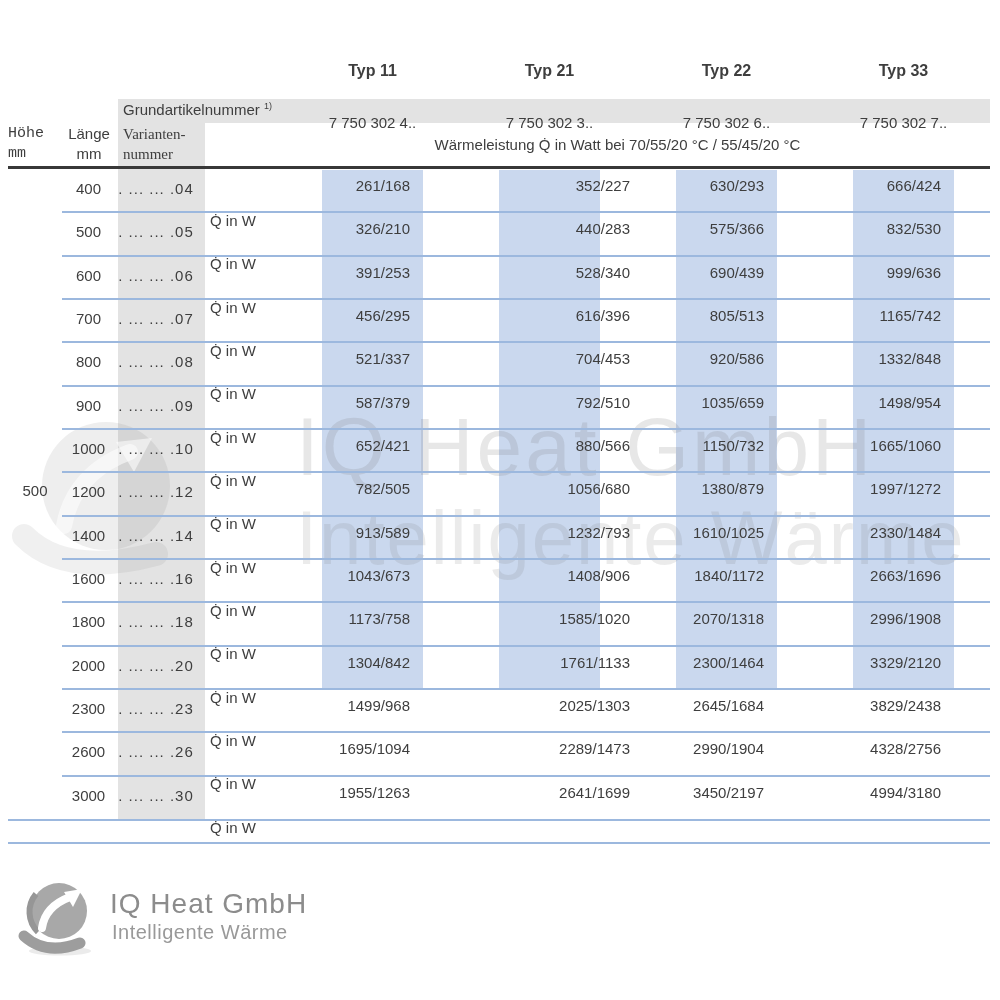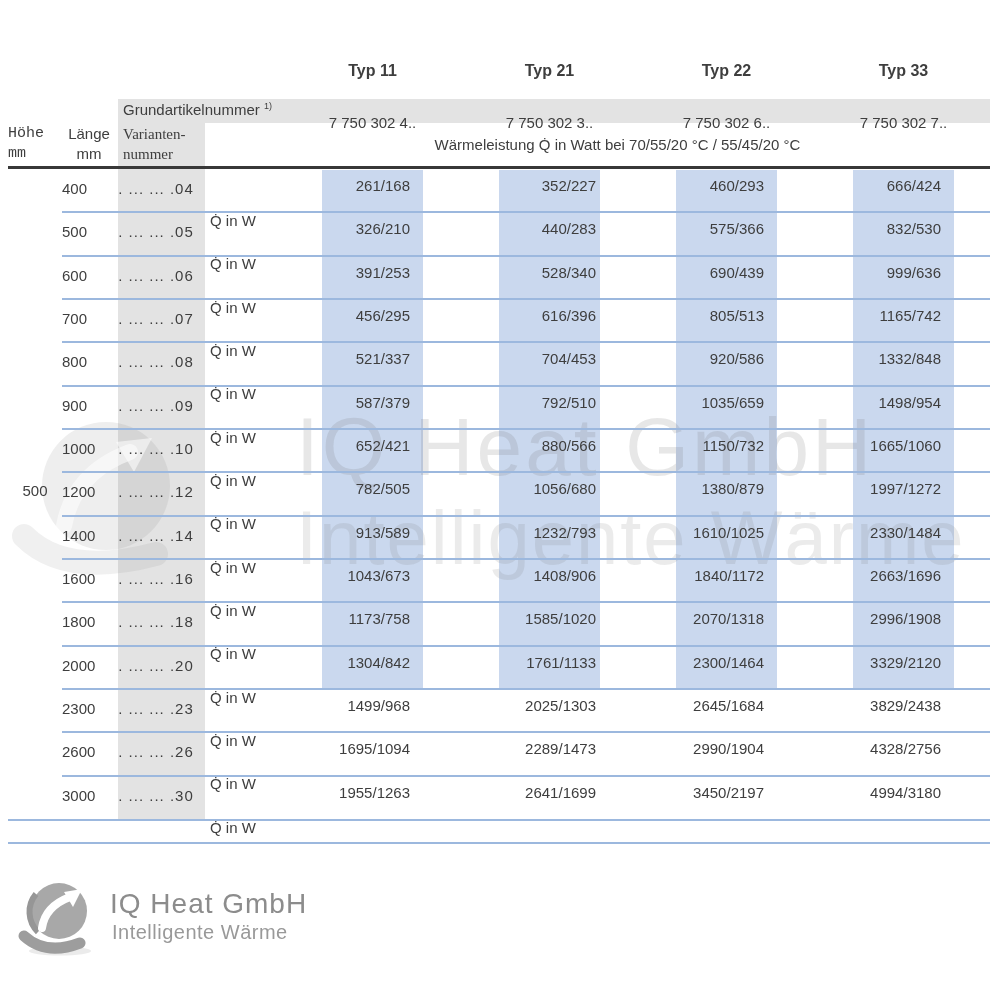--- a/index.html
+++ b/index.html
@@ -33,25 +33,25 @@
     text-align:center;font-size:15px;z-index:3;white-space:nowrap;padding-left:20px;}
   .thick-line{position:absolute;left:8px;top:166px;width:982px;height:3px;background:#383838;z-index:4;}
 
   .hoehe-val{position:absolute;left:8px;top:482px;width:54px;text-align:center;font-size:15px;z-index:3;}
 
   
   .rows{position:absolute;left:62px;top:170px;width:928px;z-index:3;}
   .row{position:relative;height:43.33px;box-sizing:border-box;border-bottom:2px solid #9cb8de;}
   .row:last-child{border-bottom:none;}
   .cell{position:absolute;font-size:15px;white-space:nowrap;}
-  .c-laenge{left:0;top:10px;width:53px;}
+  .c-laenge{left:0;top:10px;width:53px;text-align:center;}
   .c-variant{left:56px;top:10px;width:76px;text-align:center;letter-spacing:1px;}
   .c-unit{left:148px;top:6px;width:110px;text-align:left;margin-top:36px;}
   .c-val{top:7px;width:88px;text-align:right;}
-  .c-v0{left:260px;} .c-v1{left:414px;padding-left:32px;} .c-v2{left:614px;} .c-v3{left:791px;}
+  .c-v0{left:260px;} .c-v1{left:448px;padding-left:32px;} .c-v2{left:614px;} .c-v3{left:791px;}
 
   .bline1{position:absolute;left:8px;top:819px;width:982px;height:2px;background:#9cb8de;z-index:4;}
   .bline2{position:absolute;left:8px;top:842px;width:982px;height:2px;background:#9cb8de;z-index:4;}
 
   
   .footer-logo{position:absolute;left:16px;top:880px;z-index:3;}
   .footer-company{position:absolute;left:110px;top:888px;font-size:28px;color:#8c8c8c;letter-spacing:1px;z-index:3;}
   .footer-tagline{position:absolute;left:112px;top:921px;font-size:20px;color:#999999;letter-spacing:0.5px;z-index:3;}
 </style>
 </head>
@@ -103,21 +103,21 @@
 
   <div class="hoehe-val">500</div>
 
   <div class="rows">
   <div class="row">
     <div class="cell c-laenge">400</div>
     <div class="cell c-variant">. ... ... .04</div>
     <div class="cell c-unit">Q̇ in W</div>
     <div class="cell c-val c-v0">261/168</div>
     <div class="cell c-val c-v1">352/227</div>
-    <div class="cell c-val c-v2">460/293</div>
+    <div class="cell c-val c-v2">630/293</div>
     <div class="cell c-val c-v3">666/424</div>
   </div>
 
   <div class="row">
     <div class="cell c-laenge">500</div>
     <div class="cell c-variant">. ... ... .05</div>
     <div class="cell c-unit">Q̇ in W</div>
     <div class="cell c-val c-v0">326/210</div>
     <div class="cell c-val c-v1">440/283</div>
     <div class="cell c-val c-v2">575/366</div>

